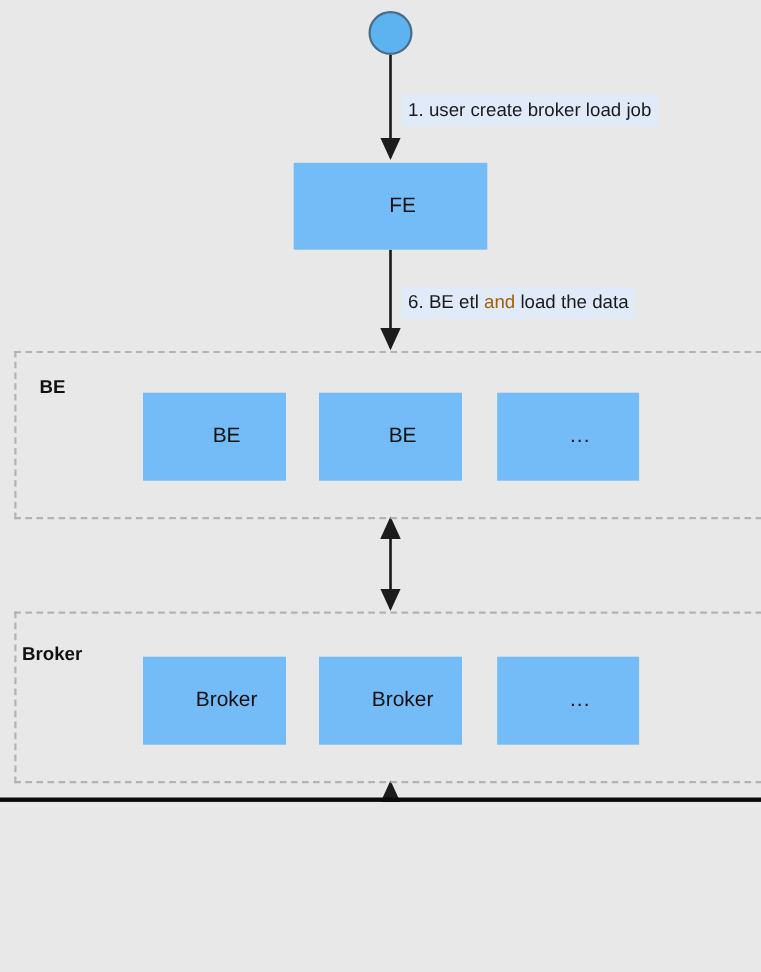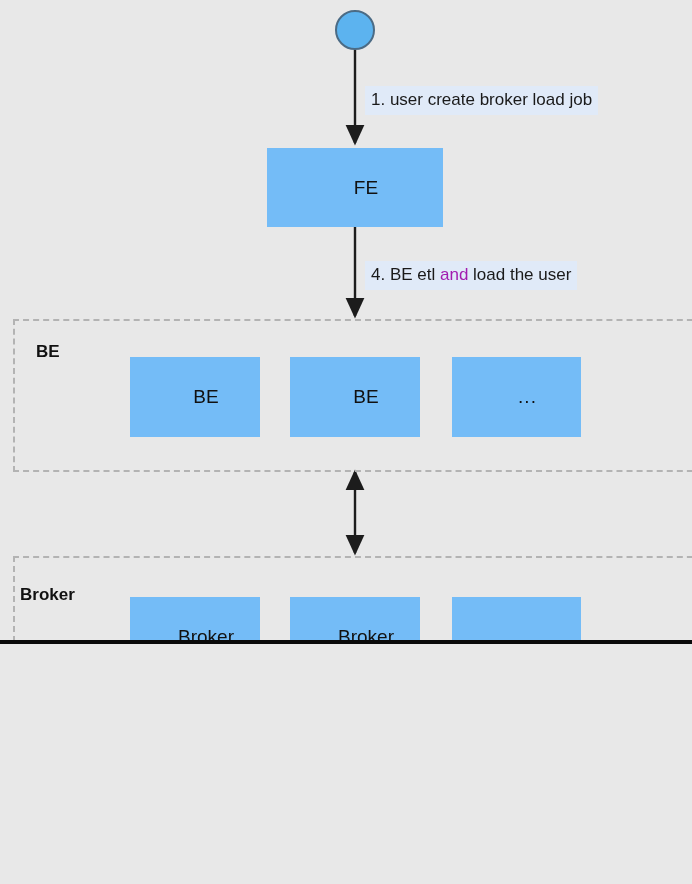--- a/index.html
+++ b/index.html
@@ -7,21 +7,21 @@
     margin: 0;
     padding: 0;
     background: #e8e8e8;
   }
   body {
     font-family: "Liberation Sans", sans-serif;
   }
   #canvas {
     position: relative;
     width: 692px;
-    height: 644px;
+    height: 729px;
     background: #e8e8e8;
     overflow: hidden;
   }
 
   
   .node {
     position: absolute;
     background: #74bcf7;
     display: flex;
     align-items: center;
@@ -68,21 +68,21 @@
     background: #e0eaf8;
     color: #1a1a1a;
     font-size: 17px;
     font-family: "Liberation Sans", sans-serif;
     padding: 4px 6px 5px 6px;
     white-space: nowrap;
     box-sizing: border-box;
     line-height: 1.15;
   }
   .kw {
-    color: #a21caf;
+    color: #a16207;
   }
 
   
   #arrows {
     position: absolute;
     left: 0;
     top: 0;
     width: 692px;
     height: 884px;
     pointer-events: none;
@@ -122,21 +122,21 @@
   </svg>
 
   <div class="start-circle" style="left:335px; top:10px;"></div>
 
   <div class="edge-label" style="left:365px; top:86px;">1. user create broker load job</div>
 
   <div class="node" style="left:267px; top:148px; width:176px; height:79px;">
     <span>FE</span>
   </div>
 
-  <div class="edge-label" style="left:365px; top:261px;"><span>4. BE etl </span><span class="kw">and</span><span> load the user</span></div>
+  <div class="edge-label" style="left:365px; top:261px;"><span>6. BE etl </span><span class="kw">and</span><span> load the data</span></div>
 
   <div class="group" style="left:13px; top:319px; width:700px; height:153px;"></div>
   <div class="group-label" style="left:36px; top:342px;">BE</div>
 
   <div class="node" style="left:130px; top:357px; width:130px; height:80px;">
     <span>BE</span>
   </div>
   <div class="node" style="left:290px; top:357px; width:130px; height:80px;">
     <span>BE</span>
   </div>

